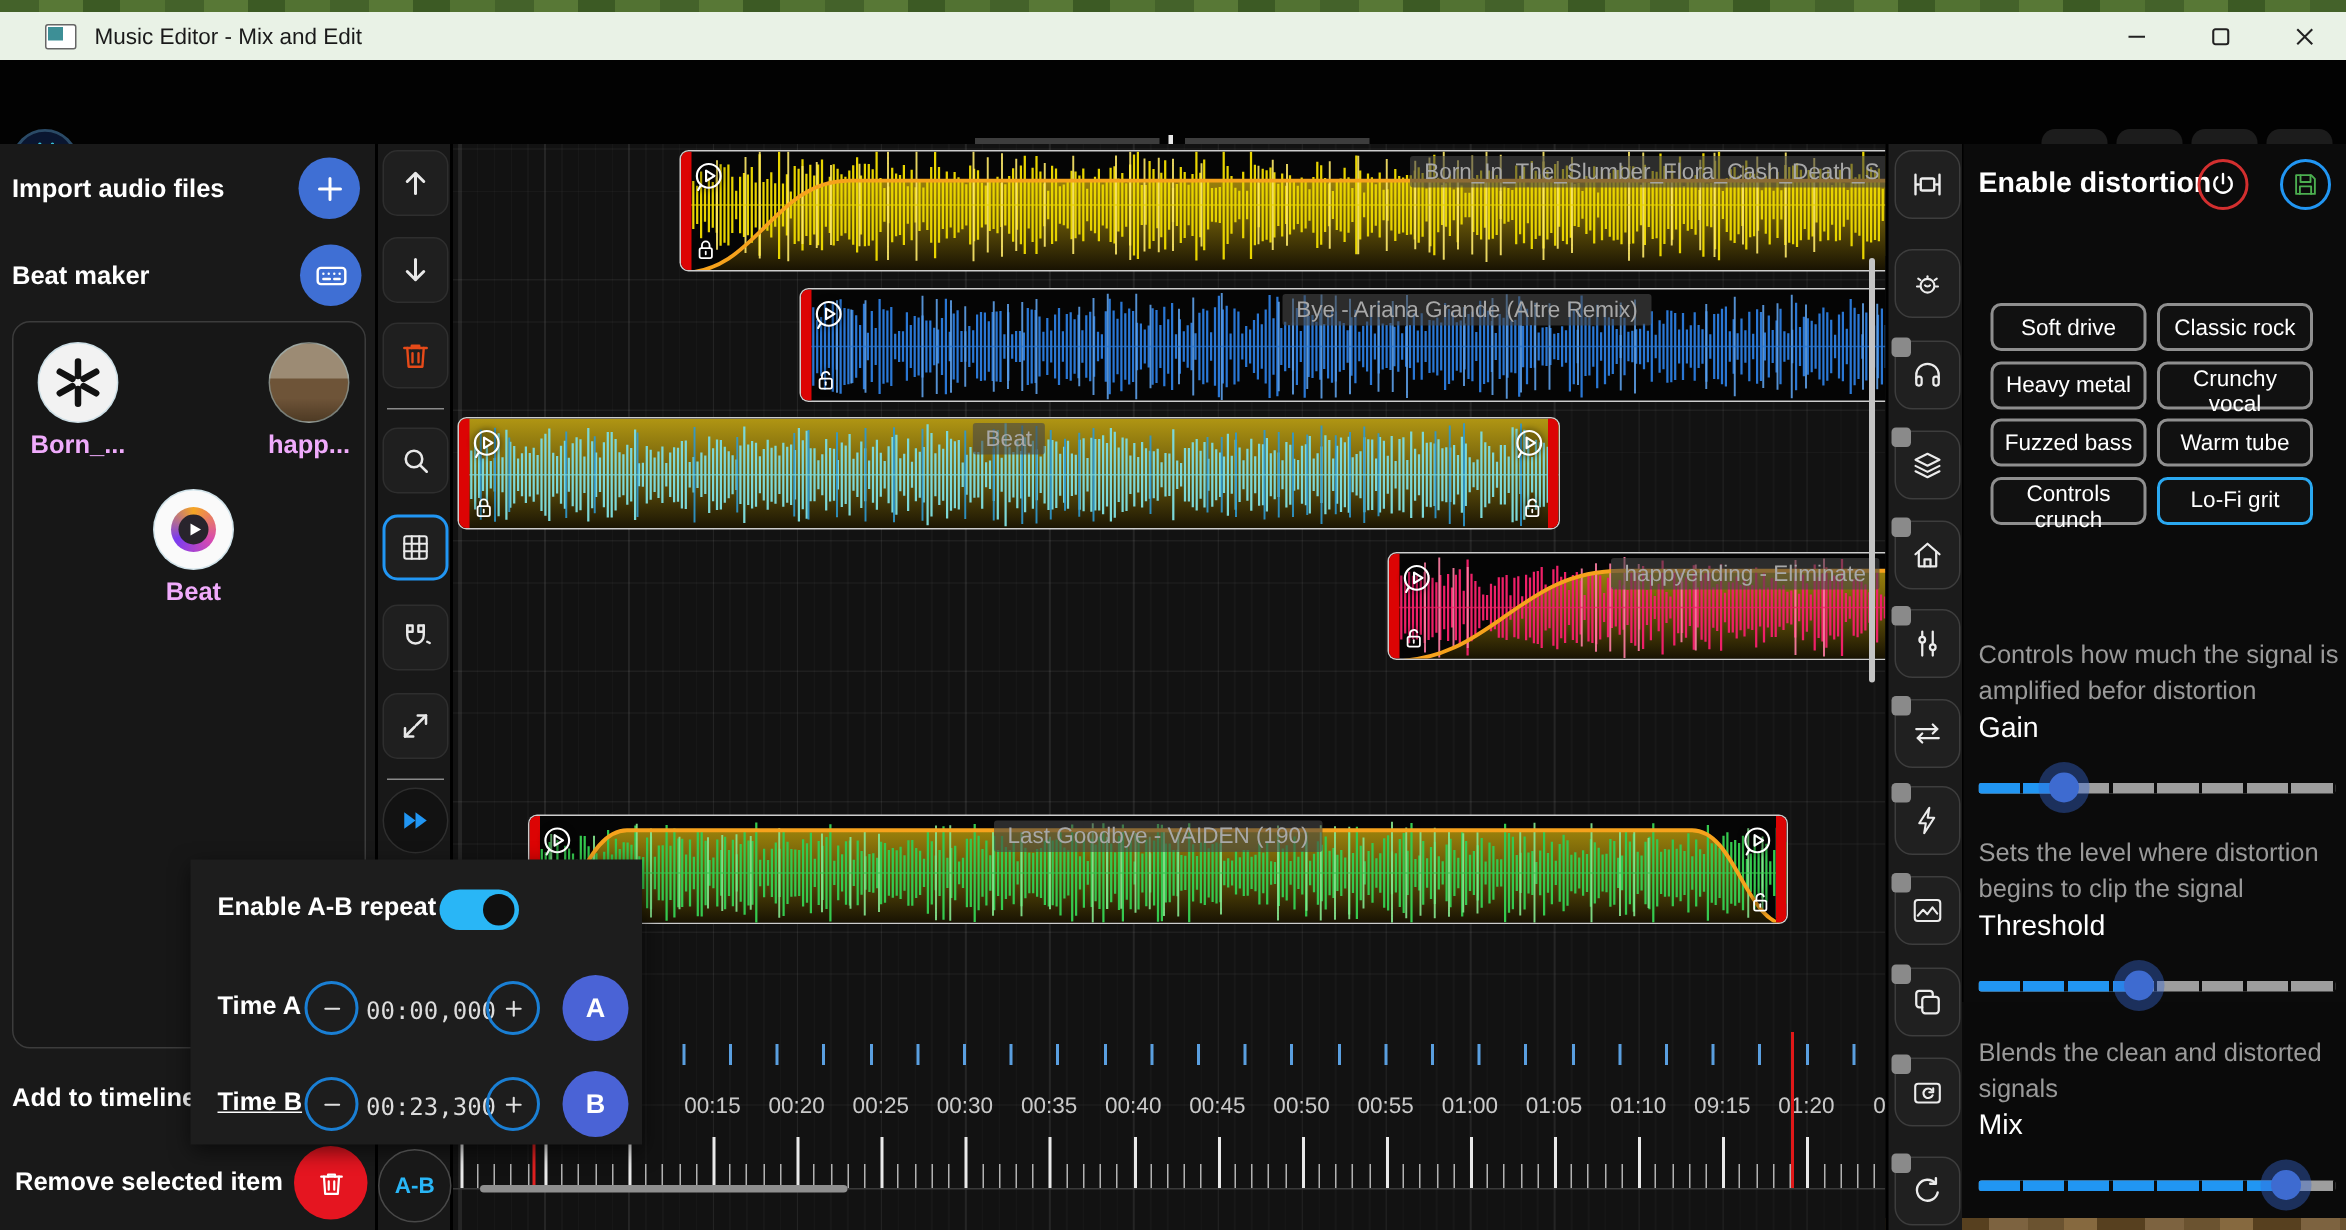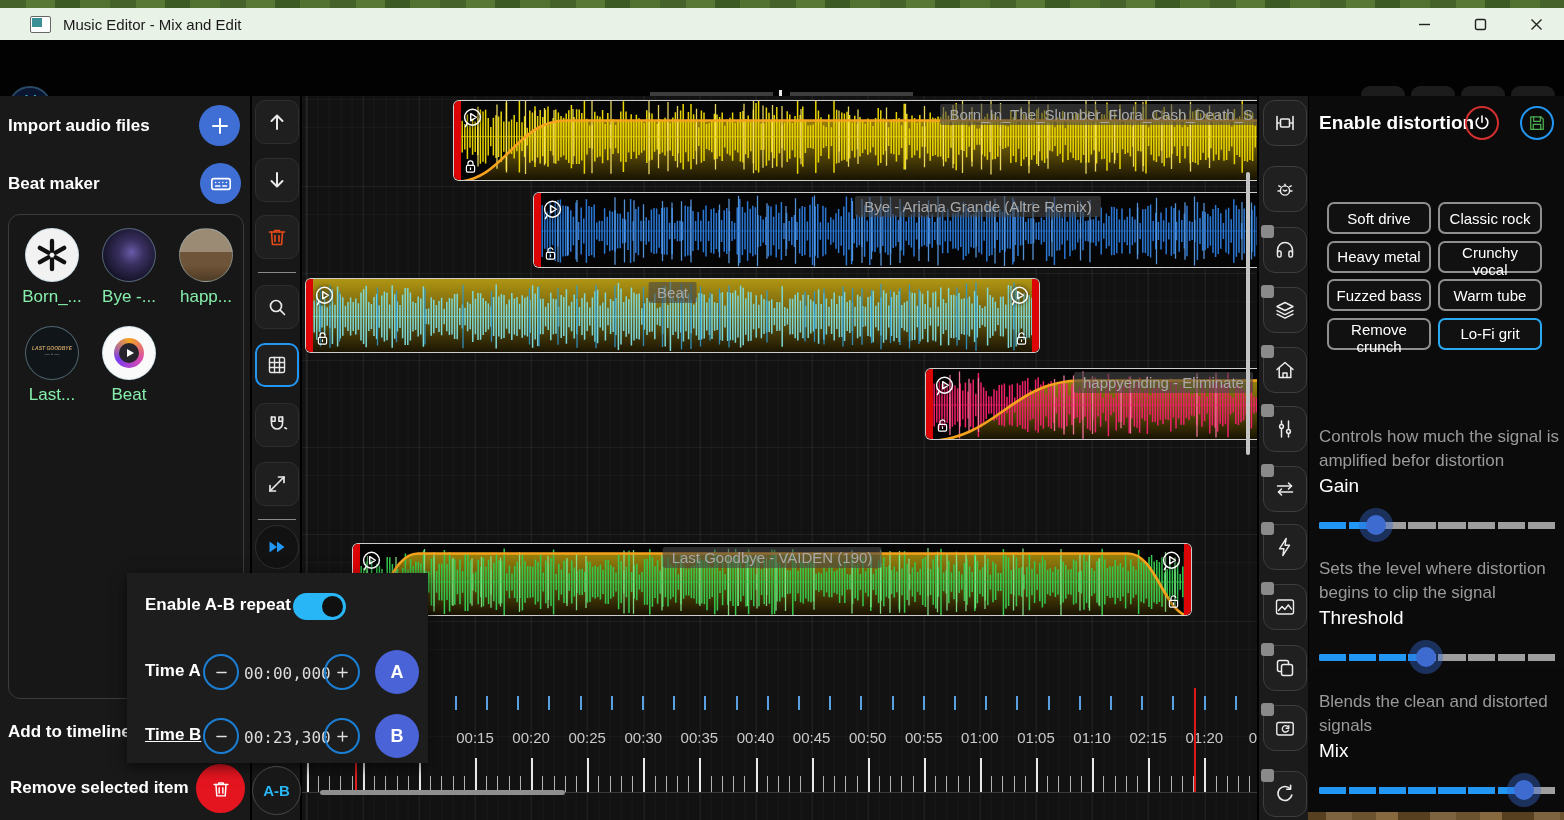--- a/index.html
+++ b/index.html
@@ -27,21 +27,21 @@
   .hbtn{width:44px;height:44px;border-radius:9px;background:#1c1c1c;border:none;color:#fff;display:flex;align-items:center;justify-content:center;cursor:pointer;}
   .hbtn svg{width:25px;height:25px;}
   
   .sidebar{left:0;top:96px;width:270px;height:724px;background:#191919;}
   .side-label{position:absolute;color:#fff;font-weight:bold;font-size:17px;white-space:nowrap;}
   .round-btn{position:absolute;border:none;border-radius:50%;cursor:pointer;display:flex;align-items:center;justify-content:center;color:#fff;}
   .blue-btn{background:#3f6fd4;}
   .files-panel{position:absolute;left:8px;top:118px;width:234px;height:483px;border:1px solid #3c3c3c;border-radius:12px;background:#171717;}
   .thumb-item{position:absolute;width:66px;text-align:center;cursor:pointer;}
   .thumb-circle{width:52px;height:52px;border-radius:50%;margin:0 auto;border:1px solid rgba(160,200,215,.45);overflow:hidden;position:relative;}
-  .thumb-name{margin-top:5px;color:#86efac;font-weight:normal;font-size:17px;white-space:nowrap;}
+  .thumb-name{margin-top:5px;color:#f0abfc;font-weight:bold;font-size:17px;white-space:nowrap;}
   
   .left-toolbar{left:250px;top:96px;width:52px;height:724px;background:#181818;border-left:2px solid #000;border-right:2px solid #000;box-sizing:border-box;}
   .tool-btn{position:absolute;left:3px;width:44px;height:44px;border-radius:10px;background:#1f1f1f;border:1px solid #2e2e2e;color:#e8e8e8;display:flex;align-items:center;justify-content:center;cursor:pointer;}
   .tool-btn svg{width:24px;height:24px;}
   .tool-btn.active{border:2px solid #2196f3;}
   .tool-btn.circ{border-radius:50%;background:#121212;}
   .tool-divider{position:absolute;left:6px;width:38px;height:1px;background:#8a8a8a;}
   
   .timeline{left:302px;top:96px;width:955px;height:724px;background-color:#121212;overflow:hidden;
     background-image:
@@ -189,33 +189,23 @@
       </button>
     <div class="files-panel" id="filesPanel">
         <div class="thumb-item" style="left: 10px; top: 13px;">
           <div class="thumb-circle" style="background:#f2f2f2"><svg viewBox="0 0 24 24" width="52" height="52">
               <g stroke="#111" stroke-width="2" stroke-linecap="round">
                 <path d="M12 5.5V10M12 14v4.5M6.4 8.7l3.9 2.2M13.7 13.1l3.9 2.2M17.6 8.7l-3.9 2.2M10.3 13.1l-3.9 2.2"></path>
               </g>
             </svg></div>
     <div class="thumb-name">Born_...</div>
         </div>
-        <div class="thumb-item" style="left: 87px; top: 13px;">
-          <div class="thumb-circle" style="background:radial-gradient(circle at 55% 45%, #6a5aa8 0%, #3a3060 30%, #16142a 70%, #0c0a18 100%)"></div>
-    <div class="thumb-name">Bye -...</div>
-        </div>
         <div class="thumb-item" style="left: 164px; top: 13px;">
           <div class="thumb-circle" style="background:linear-gradient(180deg,#9c8b74 0 45%,#6e5438 45% 70%,#4e3a24 100%)"></div>
     <div class="thumb-name">happ...</div>
-        </div>
-        <div class="thumb-item" style="left: 10px; top: 111px;">
-          <div class="thumb-circle" style="background:#10151a">
-            <div style="position:absolute;left:0;top:18px;width:52px;text-align:center;color:#c8a060;font-size:5px;font-weight:bold;font-style:italic;">LAST GOODBYE<br><span style="color:#777">— • —</span></div>
-          </div>
-    <div class="thumb-name">Last...</div>
         </div>
         <div class="thumb-item" style="left: 87px; top: 111px;">
           <div class="thumb-circle" style="background:#fafafa">
             <div style="position:absolute;left:11px;top:11px;width:30px;height:30px;border-radius:50%;background:conic-gradient(#f5a623,#d84ab0,#7a3cf0,#f5a623);display:flex;align-items:center;justify-content:center;">
               <div style="width:20px;height:20px;border-radius:50%;background:#28242c;display:flex;align-items:center;justify-content:center;">
                 <div style="width:0;height:0;border-left:7px solid #fff;border-top:4.5px solid transparent;border-bottom:4.5px solid transparent;margin-left:2px;"></div>
               </div>
             </div>
           </div>
     <div class="thumb-name">Beat</div>
@@ -490,21 +480,21 @@
       <div class="ruler-label" style="left: 285.2px; top: 633px;">00:25</div>
       <div class="ruler-label" style="left: 341.3px; top: 633px;">00:30</div>
       <div class="ruler-label" style="left: 397.4px; top: 633px;">00:35</div>
       <div class="ruler-label" style="left: 453.5px; top: 633px;">00:40</div>
       <div class="ruler-label" style="left: 509.6px; top: 633px;">00:45</div>
       <div class="ruler-label" style="left: 565.7px; top: 633px;">00:50</div>
       <div class="ruler-label" style="left: 621.8px; top: 633px;">00:55</div>
       <div class="ruler-label" style="left: 677.9px; top: 633px;">01:00</div>
       <div class="ruler-label" style="left: 734px; top: 633px;">01:05</div>
       <div class="ruler-label" style="left: 790.1px; top: 633px;">01:10</div>
-      <div class="ruler-label" style="left: 846.2px; top: 633px;">02:15</div>
+      <div class="ruler-label" style="left: 846.2px; top: 633px;">09:15</div>
       <div class="ruler-label" style="left: 902.3px; top: 633px;">01:20</div>
       <div class="ruler-label" style="left: 951px; top: 633px;">0</div>
       <div class="tick tall" style="left: 4.7px; top: 662px; height: 34px;"></div>
       <div class="tick" style="left: 15.9px; top: 680px; height: 16px;"></div>
       <div class="tick" style="left: 27.1px; top: 680px; height: 16px;"></div>
       <div class="tick" style="left: 38.4px; top: 680px; height: 16px;"></div>
       <div class="tick" style="left: 49.6px; top: 680px; height: 16px;"></div>
       <div class="tick tall" style="left: 60.8px; top: 662px; height: 34px;"></div>
       <div class="tick" style="left: 72px; top: 680px; height: 16px;"></div>
       <div class="tick" style="left: 83.2px; top: 680px; height: 16px;"></div>
@@ -699,21 +689,21 @@
             <path d="M7.5 19.5v-6h9v6"></path>
           </svg></span>
       </button>
     <div id="presetGrid">
         <button class="preset-btn" style="left: 18px; top: 106px;">Soft drive</button>
         <button class="preset-btn" style="left: 129px; top: 106px;">Classic rock</button>
         <button class="preset-btn" style="left: 18px; top: 144.5px;">Heavy metal</button>
         <button class="preset-btn" style="left: 129px; top: 144.5px;">Crunchy vocal</button>
         <button class="preset-btn" style="left: 18px; top: 183px;">Fuzzed bass</button>
         <button class="preset-btn" style="left: 129px; top: 183px;">Warm tube</button>
-        <button class="preset-btn" style="left: 18px; top: 221.5px;">Remove crunch</button>
+        <button class="preset-btn" style="left: 18px; top: 221.5px;">Controls crunch</button>
         <button class="preset-btn active" style="left: 129px; top: 221.5px;">Lo-Fi grit</button>
       </div>
     <div id="fxControls">
         <div class="fx-control" style="top: 329px;">
     <div class="fx-desc">Controls how much the signal is amplified befor distortion</div>
     <div class="fx-label">Gain</div>
     <div class="slider">
       <div class="track"></div>
       <div class="fill" style="width:57.12px"></div>
       <div class="gaps"></div>

